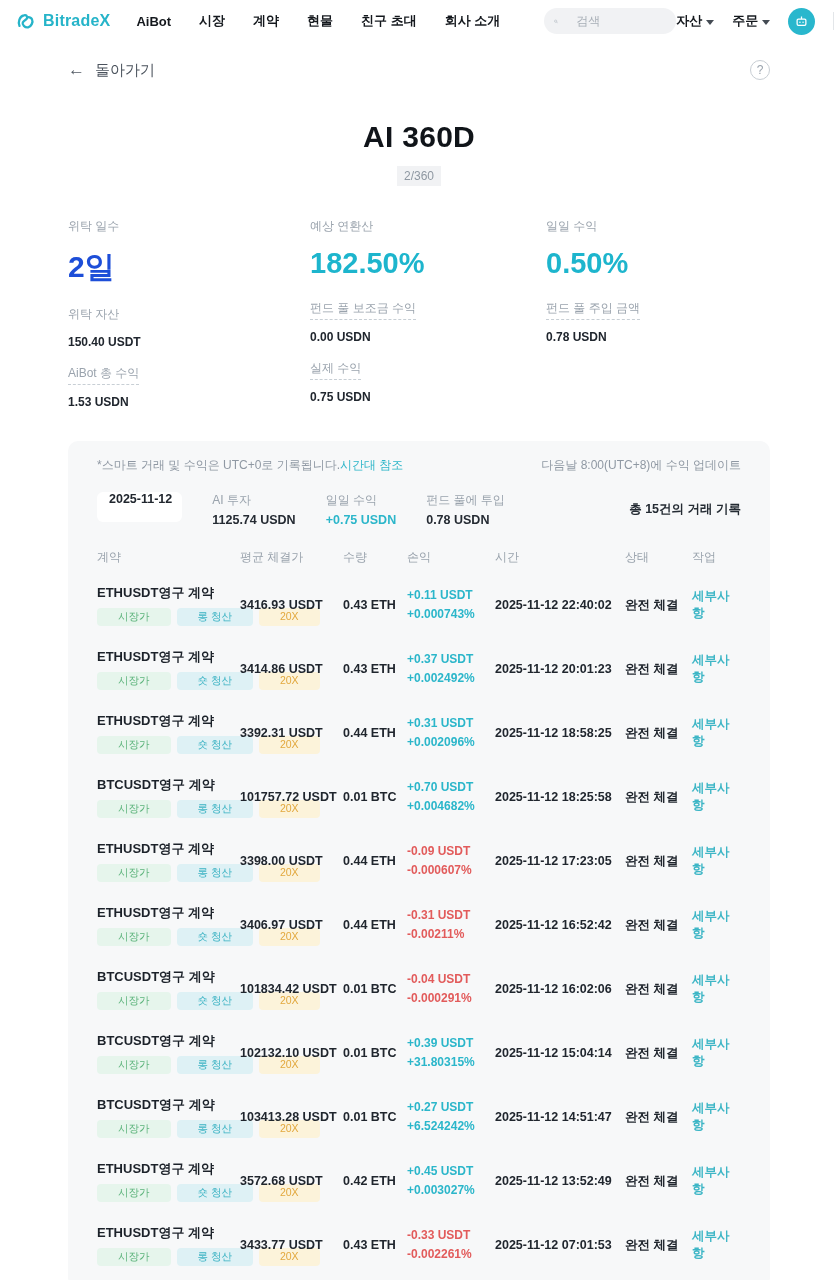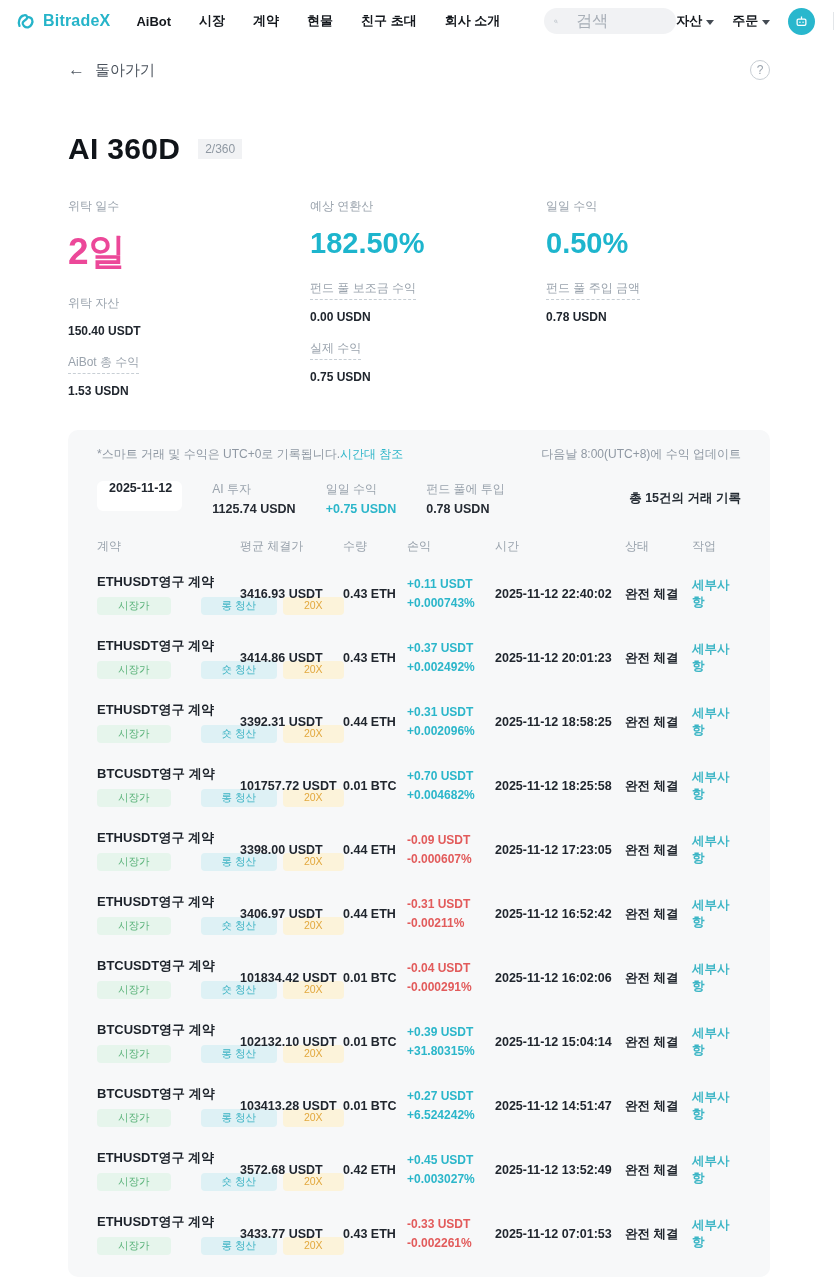--- a/index.html
+++ b/index.html
@@ -5,43 +5,43 @@
   * { box-sizing: border-box; margin: 0; padding: 0; }
   html,body { width: 838px; background:#fff; font-family:"Liberation Sans","DejaVu Sans",sans-serif; color:#20262e; }
 
   
   .topbar { height:42px; display:flex; align-items:center; padding:0 14px 0 16px; }
   .logo { display:flex; align-items:center; gap:6px; cursor:pointer; }
   .logo-text { color:#26b4c9; font-weight:700; font-size:16px; letter-spacing:.2px; }
   .mainnav { display:flex; align-items:center; margin-left:26px; gap:28px; }
   .nav-item { font-size:13px; font-weight:700; color:#14181d; cursor:pointer; white-space:nowrap; }
   .search { margin-left:44px; width:132px; height:26px; background:#f1f2f4; border-radius:14px; display:flex; align-items:center; padding:0 10px; gap:6px; }
-  .search input { border:none; outline:none; background:transparent; width:90px; font-size:16px; color:#a21caf;margin-left:12px; }
+  .search input { border:none; outline:none; background:transparent; width:90px; font-size:12px; color:#a21caf;margin-left:12px; }
   .search input::placeholder { color:#a7aeb6; }
   .right-menus { margin-left:auto; display:flex; align-items:center; gap:18px; }
   .menu { display:flex; align-items:center; gap:4px; font-size:13px; font-weight:700; color:#14181d; cursor:pointer; white-space:nowrap; }
   .caret { width:0; height:0; border-left:4px solid transparent; border-right:4px solid transparent; border-top:5px solid #444b53; margin-top:2px; }
   .avatar { width:27px; height:27px; border-radius:50%; background:#29b7cd; display:flex; align-items:center; justify-content:center; cursor:pointer; }
   .vdiv { width:1px; height:18px; background:#e3e6e9; }
 
   
   .content { padding: 0 68px; }
   .backrow { display:flex; align-items:center; margin-top:18px; justify-content:space-between; }
   .backlink { display:flex; align-items:center; gap:10px; color:#4a525c; font-size:15px; cursor:pointer; }
   .backarrow { font-size:17px; color:#525a64; }
   .help { width:20px; height:20px; border:1px solid #c8ced4; border-radius:50%; color:#9aa3ad; font-size:12px; display:flex; align-items:center; justify-content:center; cursor:pointer; }
-  .titlerow { margin-top:52px; display:flex; align-items:center; gap:18px; }
+  .titlerow { margin-top:40px; display:flex; align-items:center; gap:12px;flex-direction:column; }
   .pagetitle { font-size:30px; font-weight:700; color:#101419; letter-spacing:.3px; }
   .titlebadge { background:#f1f2f4; color:#8f98a2; font-size:12px; padding:3px 7px; border-radius:0; }
 
   
   .stats { margin-top:32px; display:grid; grid-template-columns:242px 236px 1fr; }
   .slabel { font-size:12px; color:#9aa3ad; margin-bottom:12px; }
   .slabel.dash { display:inline-block; border-bottom:1px dashed #c8cfd5; padding-bottom:2px; margin-bottom:10px; }
-  .bigval { font-size:37px; font-weight:700; color:#ec4899; margin-bottom:18px; }
+  .bigval { font-size:30px; font-weight:700; color:#1d4ed8; margin-bottom:18px; }
   .bigval.cyan { color:#1db5cd; font-size:29px; }
   .subval { font-size:12px; font-weight:700; color:#20262e; margin-bottom:14px; }
 
   
   .tabs { margin-top:36px; display:flex; gap:38px; align-items:center; }
   .tab { font-size:17px; font-weight:700; color:#232a32; cursor:pointer; }
   .tab.active { color:#22b4ca; }
 
   
   .panel { margin:18px 0 10px 0; background:#f7f8f9; border-radius:10px; padding:14px 29px 18px 29px; }
@@ -57,21 +57,21 @@
   .totaltext { margin-left:auto; font-size:12.5px; font-weight:700; color:#242b33; align-self:center; }
 
   
   .thead, .trow { display:grid; grid-template-columns:143px 103px 64px 88px 130px 67px 1fr; align-items:center; }
   .thead { margin-top:22px; font-size:12px; color:#9aa3ad; }
   .trow { min-height:50px; margin-top:14px; }
   .cname { font-size:13px; font-weight:700; color:#1c222a; margin-bottom:6px; }
   .badges { display:flex; gap:6px; }
   .bdg { font-size:10.5px; padding:2px 21px; border-radius:4px; white-space:nowrap; }
   .b-market { background:#e6f5ec; color:#5cb37b; }
-  .b-close { background:#def1f5; color:#3ab2c3;margin-left:24px; }
+  .b-close { background:#def1f5; color:#3ab2c3; }
   .b-lev { background:#fcf3da; color:#e2a83e; }
   .c-price, .c-qty { font-size:12.5px; font-weight:600; color:#20262e; }
   .c-pnl { font-size:12px; font-weight:600; color:#2bb6ca; line-height:19px; }
   .c-pnl.neg { color:#e25b5b; }
   .c-time { font-size:12.5px; font-weight:600; color:#20262e; }
   .c-status { font-size:12.5px; font-weight:600; color:#20262e; }
   .c-action { font-size:12.5px; font-weight:600; color:#3eb6c6; cursor:pointer; text-decoration:none; justify-self:start; }
   svg { display:block; }
 </style>
 </head>

